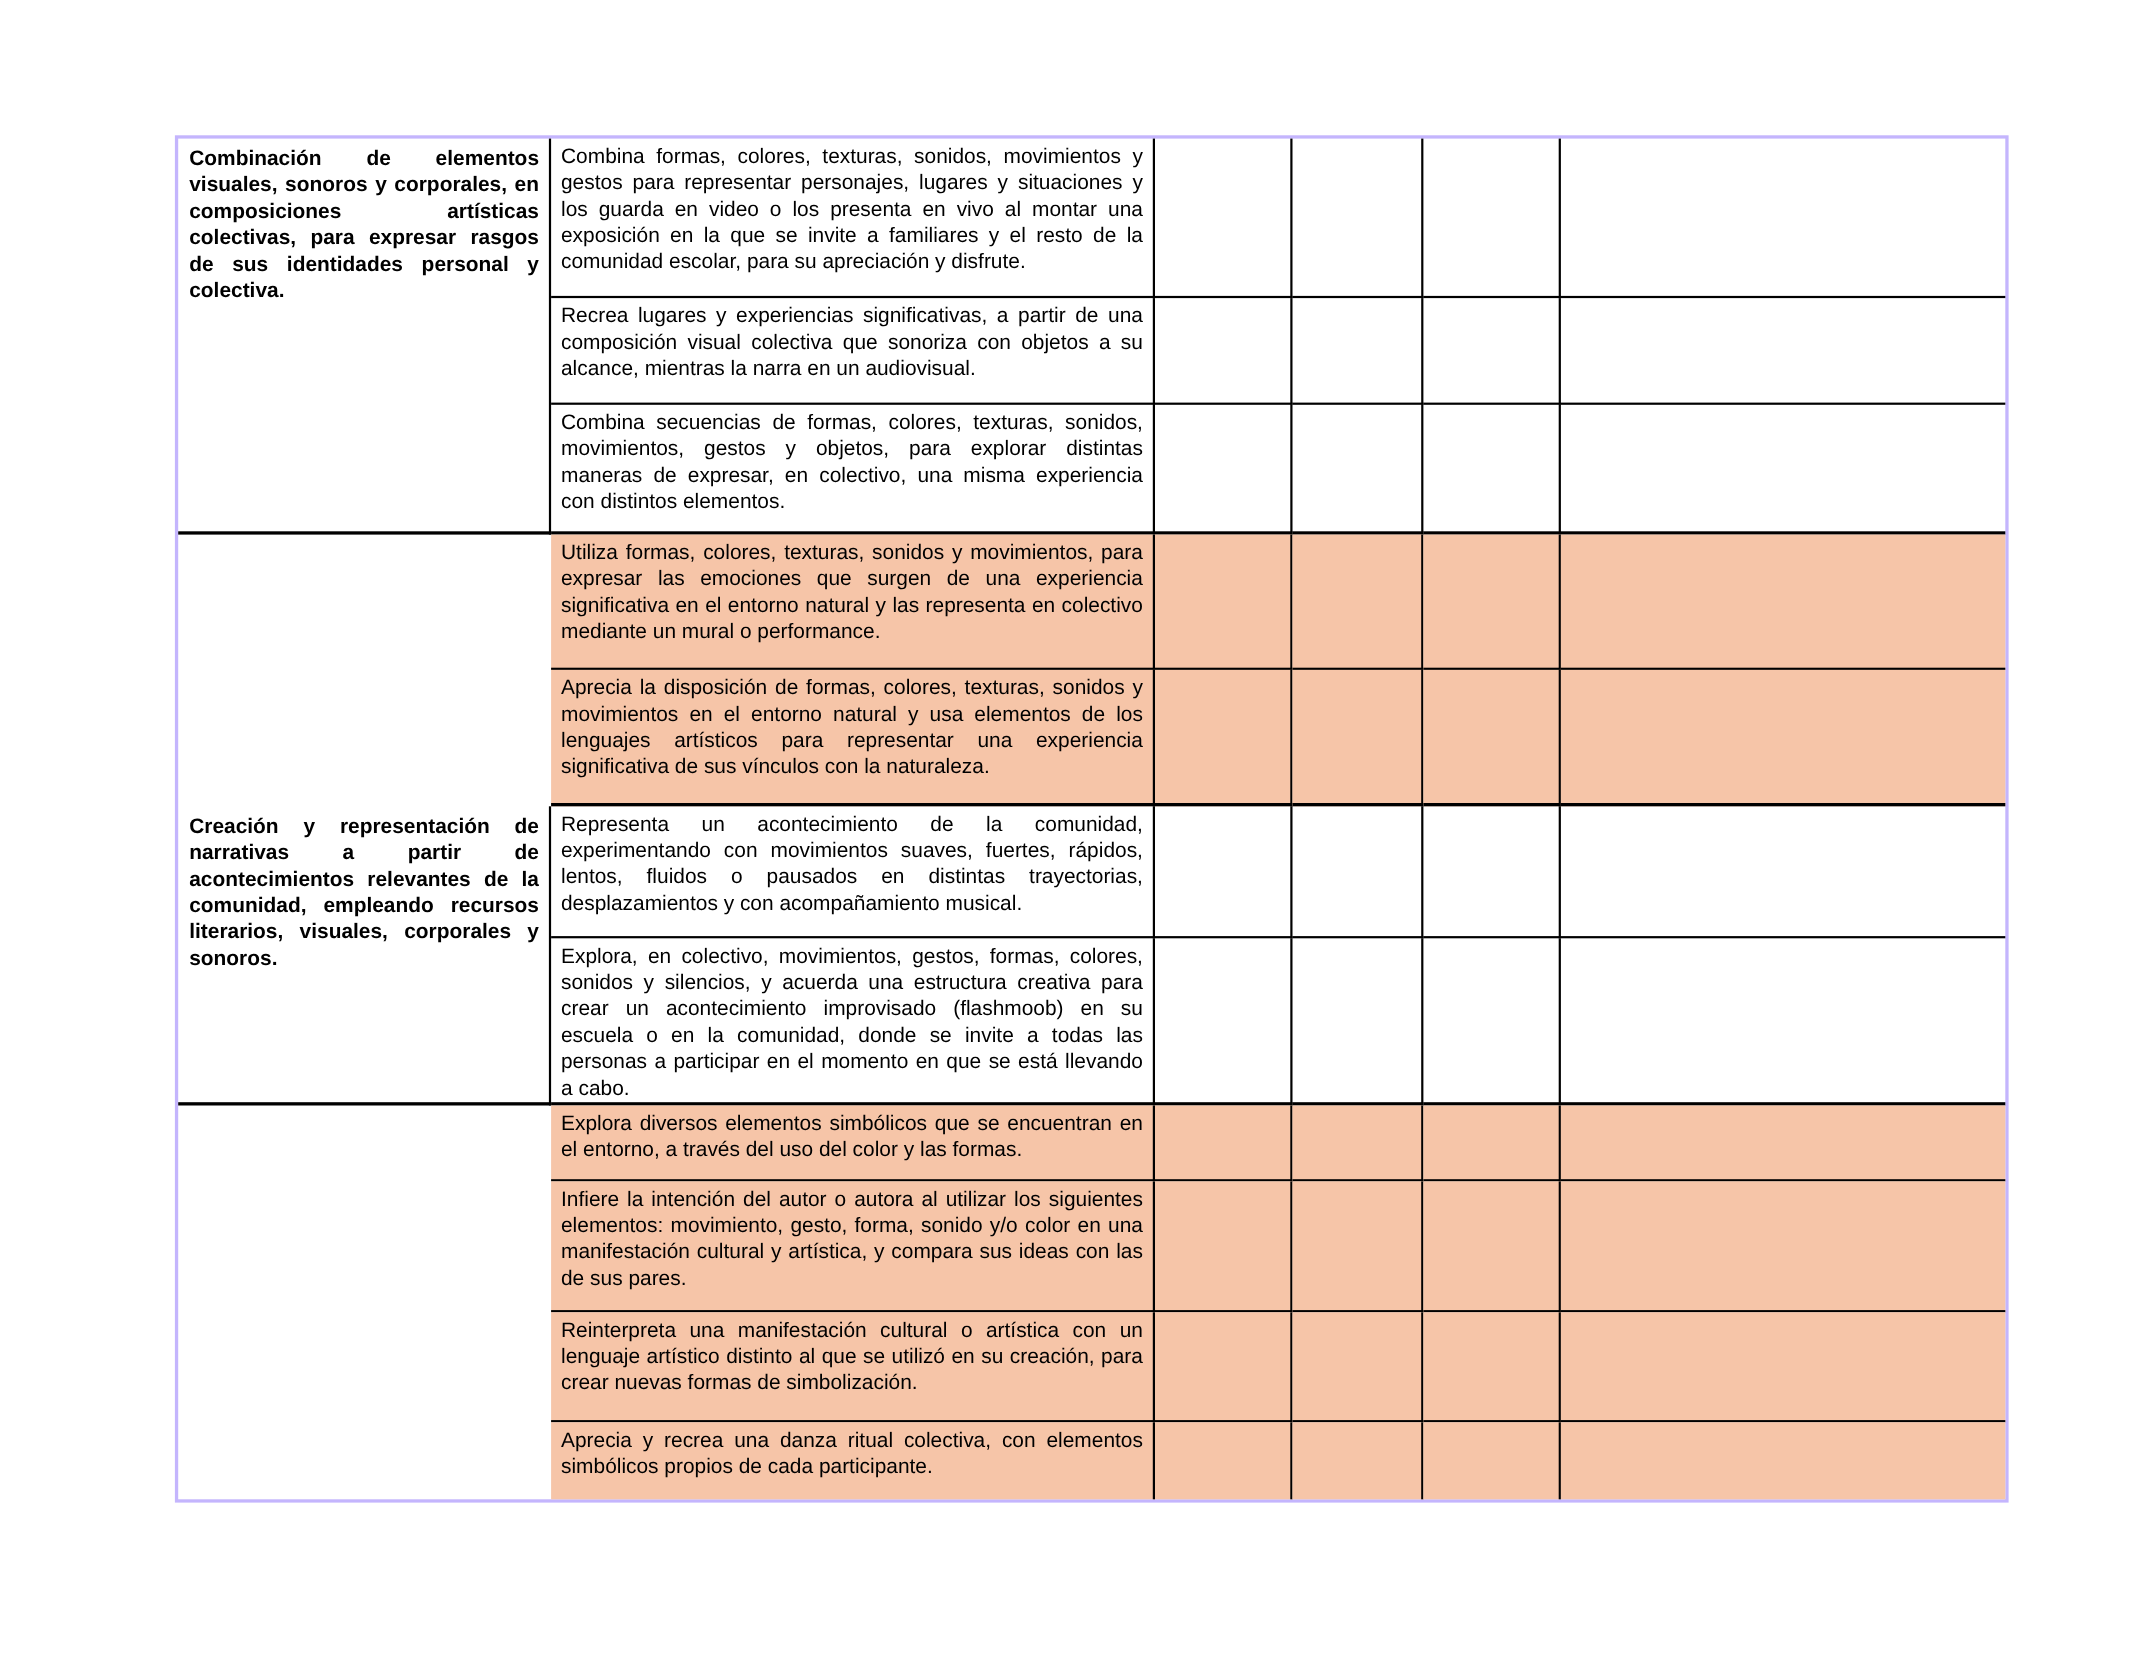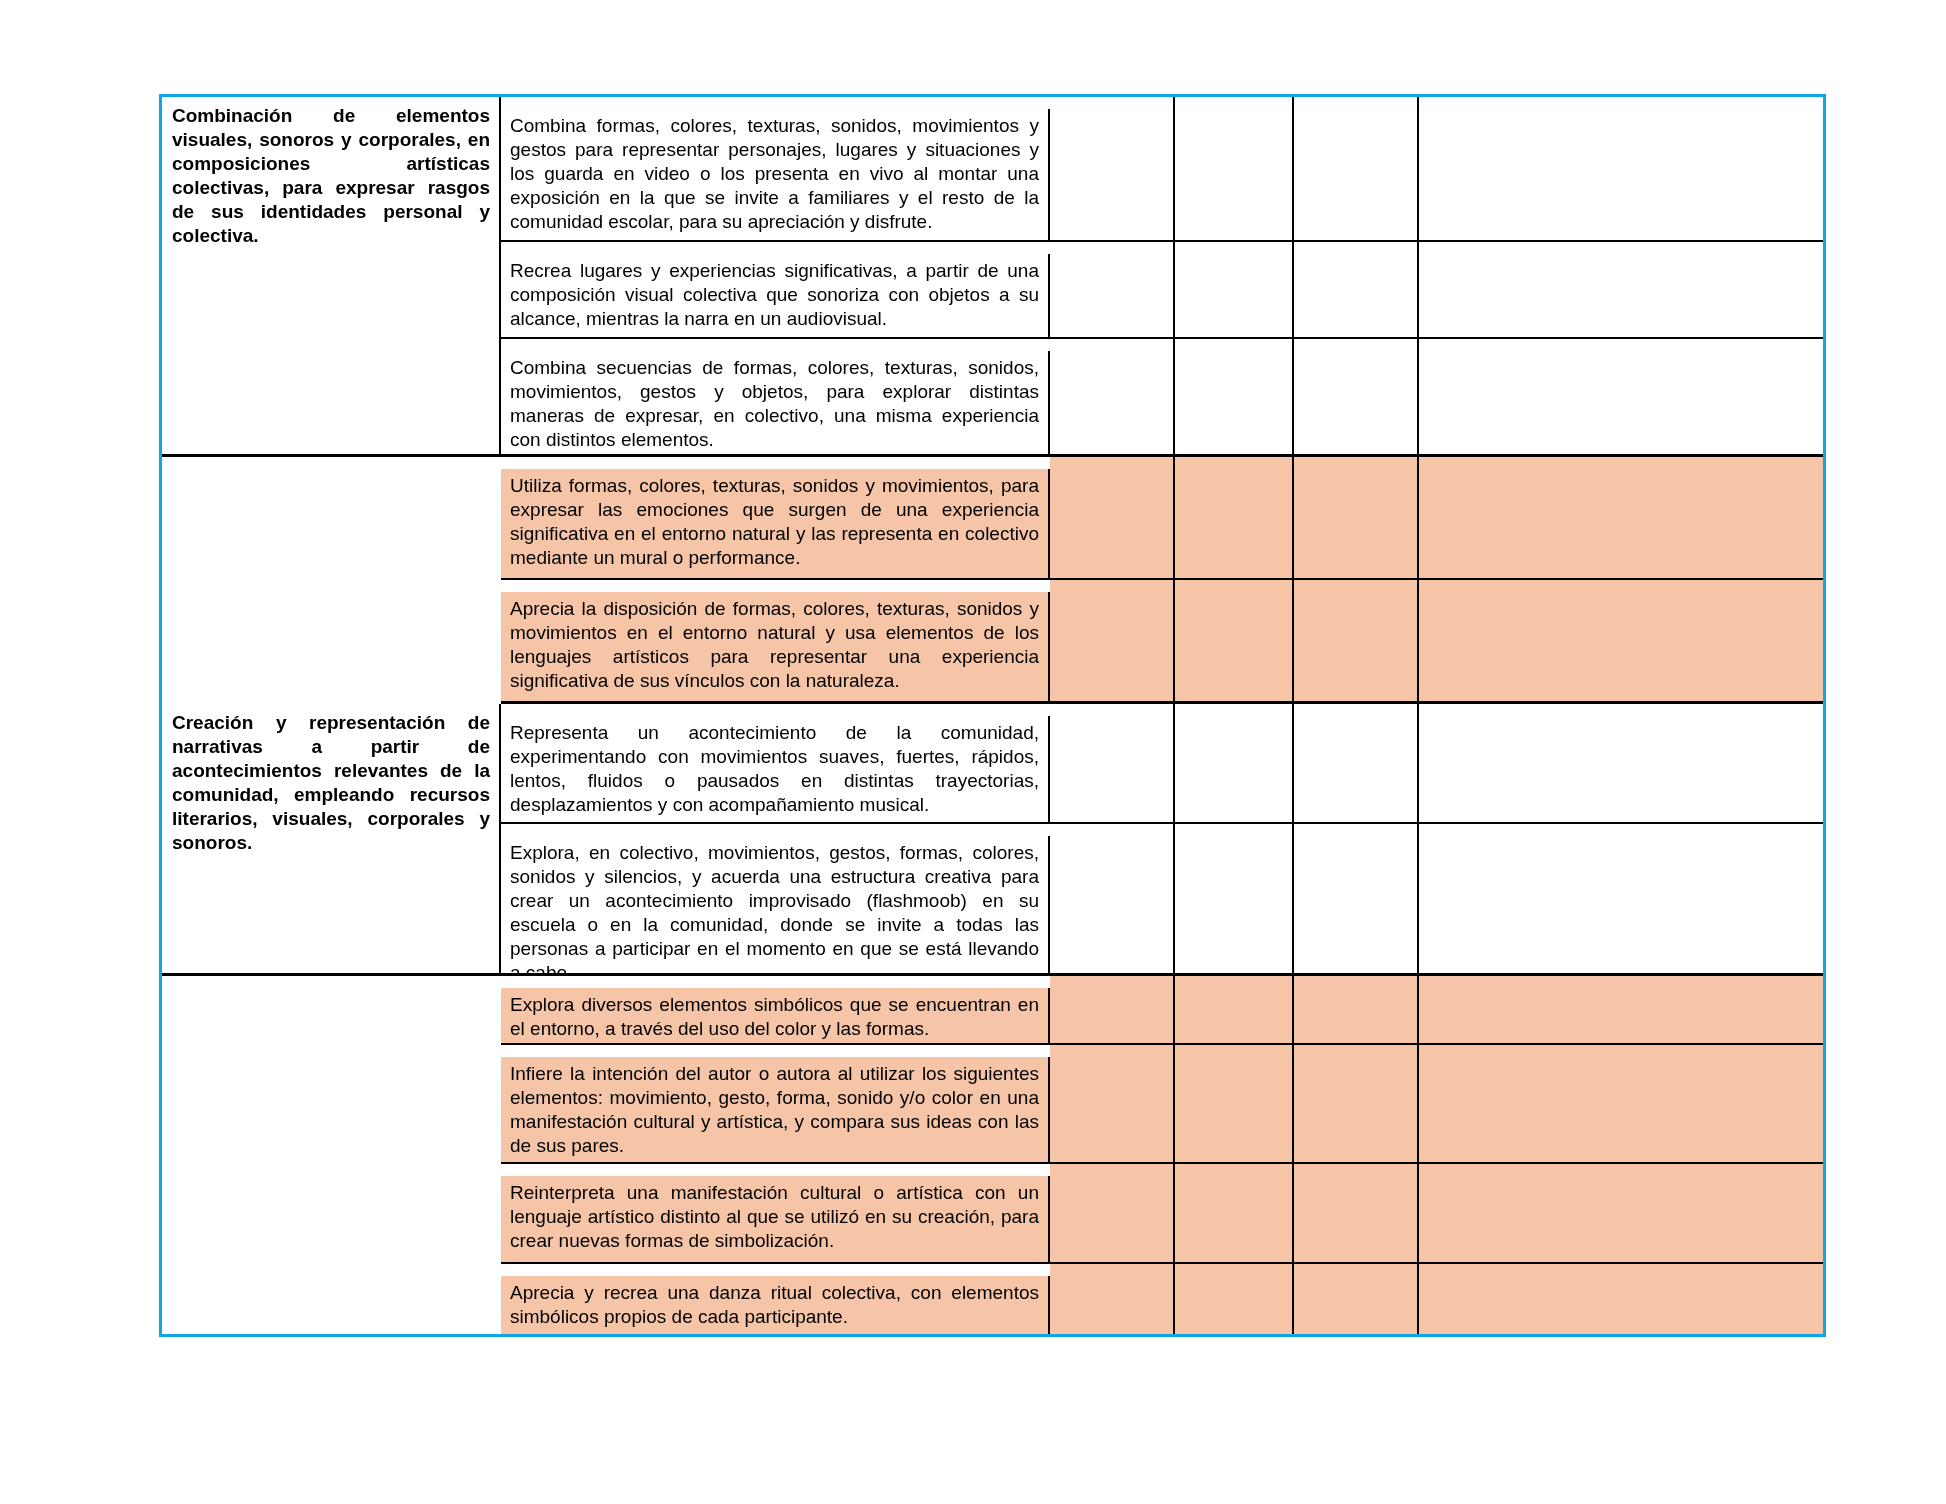--- a/index.html
+++ b/index.html
@@ -4,40 +4,40 @@
 <style>
   html,body{margin:0;padding:0;}
   body{
     width:1946px;height:1504px;
     background:#ffffff;
     position:relative;
     font-family:"Liberation Sans", sans-serif;
     color:#000;
   }
   .curriculum-table{
-    position:absolute;left:159px;top:94px;
+    position:absolute;left:159px;top:123px;
     width:1667px;height:1243px;
     box-sizing:border-box;
-    border:3px solid #0ea5e9;
+    border:3px solid #c4b5fd;
     display:grid;
     grid-template-columns:339px 549px 125px 119px 125px 404px;
     grid-template-rows:145px 97px 118px 123px 124px 120px 152px 69px 119px 100px 70px;
     background:#fff;
   }
   .cell{
     box-sizing:border-box;
     border-right:2px solid #000;
     border-bottom:2px solid #000;
     overflow:hidden;
     font-size:19px;
     line-height:24px;
     text-align:justify;
   }
   .content{font-weight:bold;padding:7px 9px 0 10px;}
-  .process{padding:5px 9px 0 9px;margin-top:12px;}
+  .process{padding:5px 9px 0 9px;}
   .empty{padding:0;}
   .salmon{background:#F6C5A8;}
   .ge{border-bottom-width:3px;}
   .lastrow{border-bottom:none;}
   .lastcol{border-right:none;}
 </style>
 </head>
 <body>
 
 <div class="curriculum-table">

